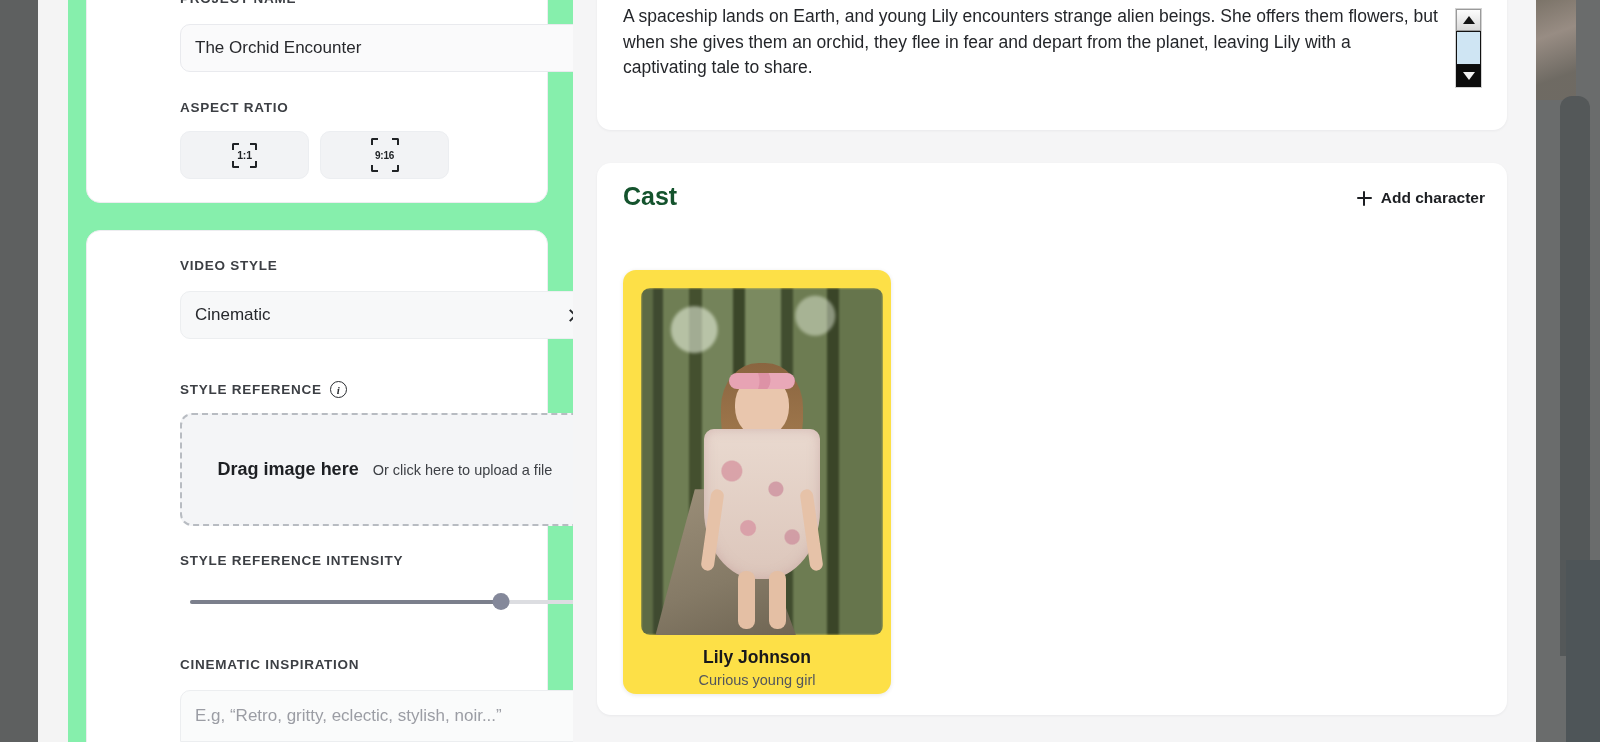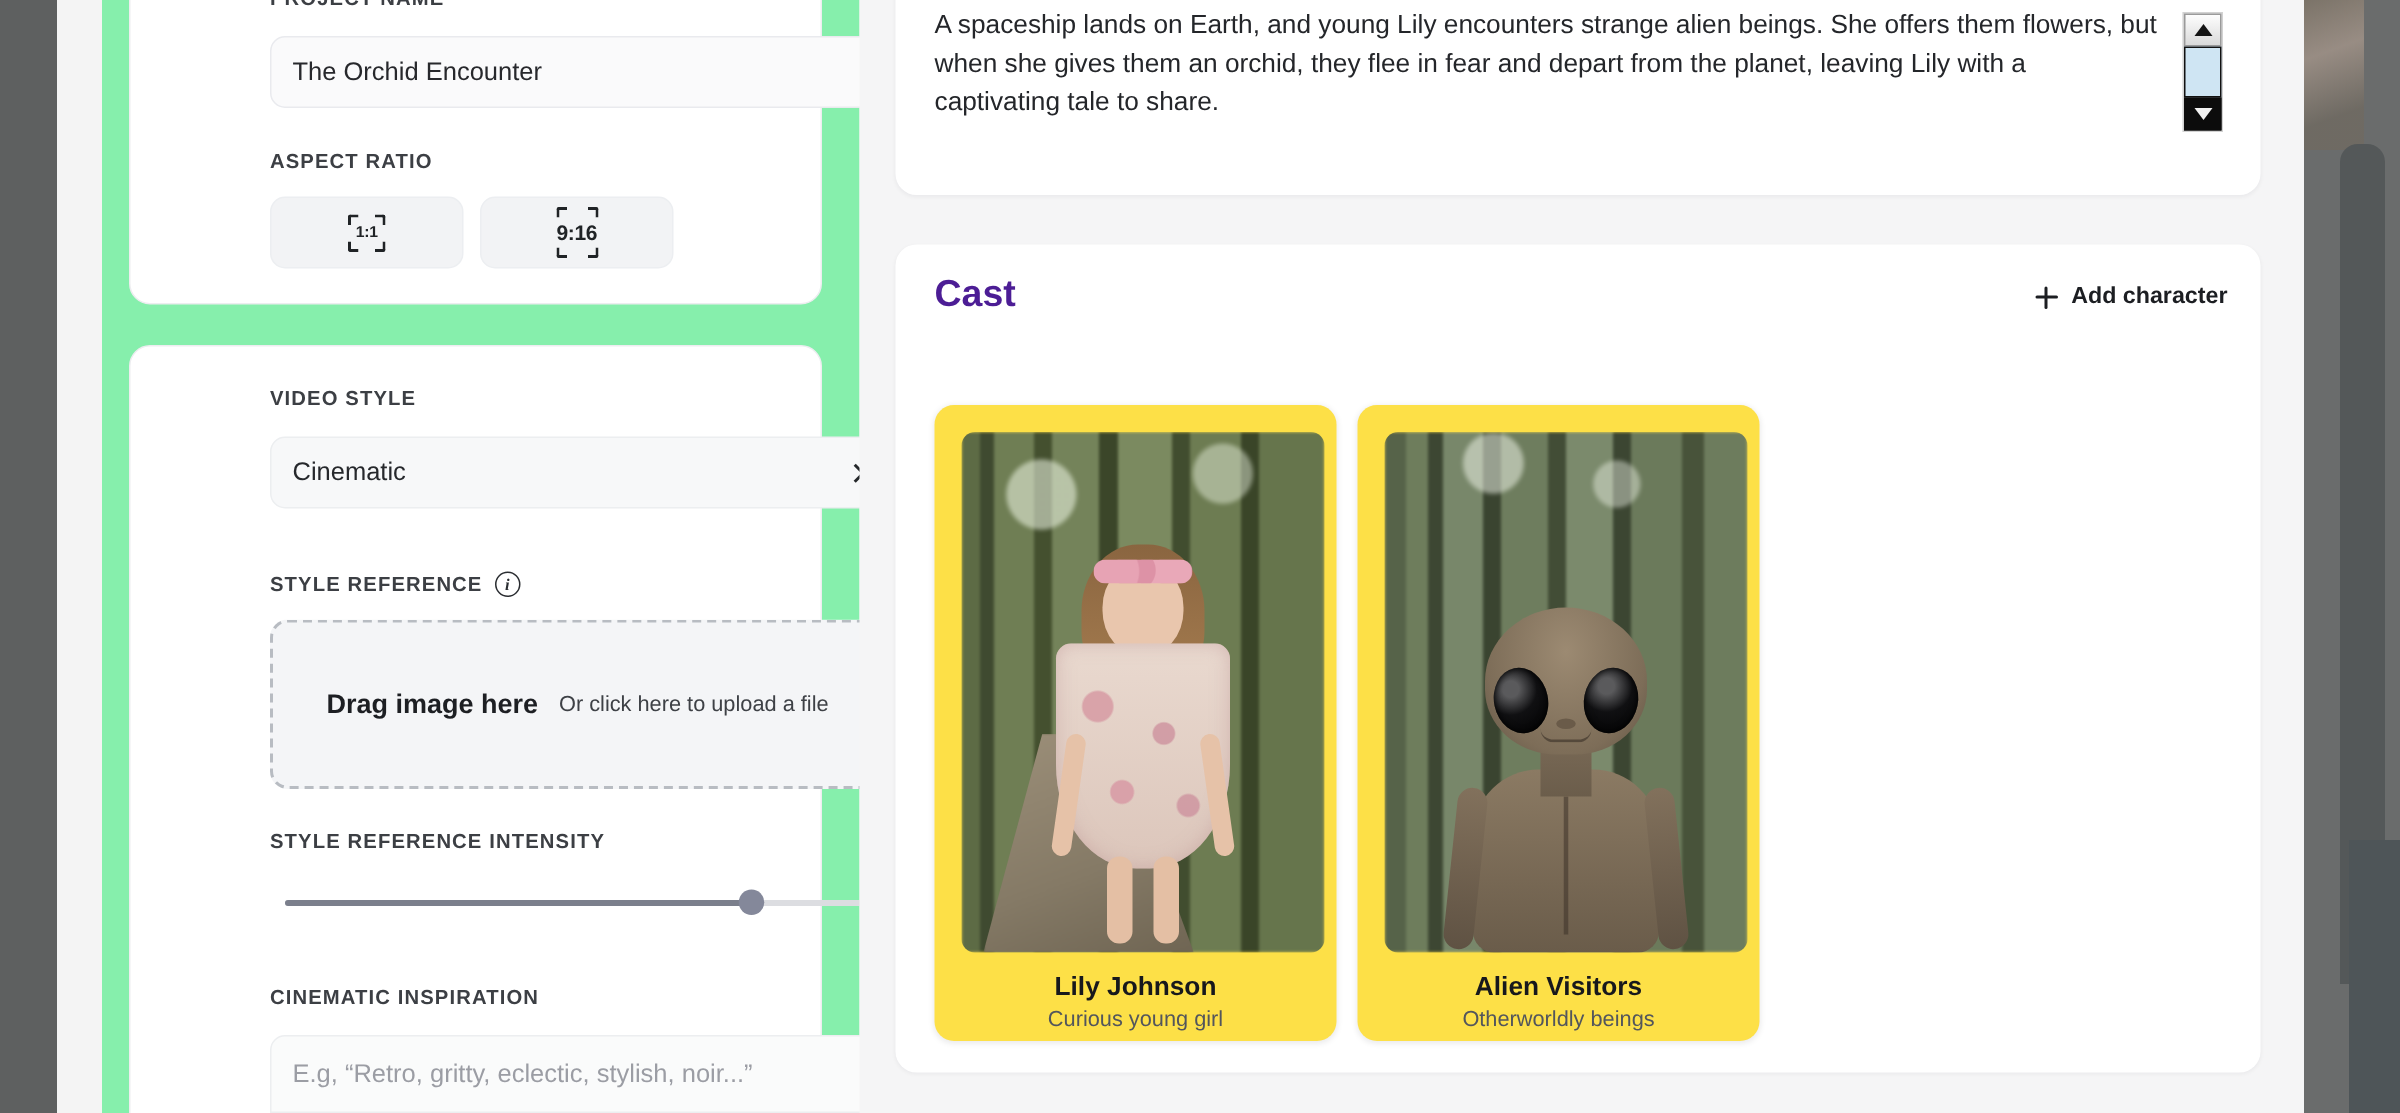--- a/index.html
+++ b/index.html
@@ -61,21 +61,21 @@
   .ratio-icon .tl { left: 0;  top: 0;    border-right: none; border-bottom: none; border-radius: 2px 0 0 0; }
   .ratio-icon .tr { right: 0; top: 0;    border-left:  none; border-bottom: none; border-radius: 0 2px 0 0; }
   .ratio-icon .bl { left: 0;  bottom: 0; border-right: none; border-top:    none; border-radius: 0 0 0 2px; }
   .ratio-icon .br { right: 0; bottom: 0; border-left:  none; border-top:    none; border-radius: 0 0 2px 0; }
   .ratio-icon .txt { position: absolute; left: 0; right: 0; top: 50%;
                      transform: translateY(-50%); text-align: center;
                      font-size: 10.5px; font-weight: 700; letter-spacing: -.02em; }
   .ri-169 { width: 34px; height: 21px; }
   .ri-11  { width: 25px; height: 25px; }
   .ri-916 { width: 28px; height: 34px; }
-  .ri-916 .txt { font-size: 14px; }
+  .ri-916 .txt { font-size: 10px; }
 
   
   .vs-label { position: absolute; left: 112px; top: 258px; }
   .vs-sel   { position: absolute; left: 112px; top: 291px; width: 412px; height: 48px;
               border: 1px solid #eceef0; border-radius: 10px; background: #f7f8f9;
               display: flex; align-items: center; justify-content: space-between;
               padding: 0 16px 0 14px; cursor: pointer; }
   .vs-val   { font-size: 17px; color: #26282c; }
   .chev     { width: 9px; height: 9px; border-right: 2.2px solid #25282b;
               border-top: 2.2px solid #25282b; transform: rotate(45deg); }
@@ -133,21 +133,21 @@
   .arrow-up   { width: 0; height: 0; border-left: 6px solid transparent;
                 border-right: 6px solid transparent; border-bottom: 8px solid #141414; }
   .arrow-down { width: 0; height: 0; border-left: 6px solid transparent;
                 border-right: 6px solid transparent; border-top: 8px solid #f2f2f2; }
   .vs-thumb   { width: 25px; height: 34px; background: #cfe5f3; border: 1.5px solid #111;
                 cursor: grab; }
 
   
   .cast { left: 24px; top: 163px; width: 910px; height: 552px; }
   .cast-title { position: absolute; left: 26px; top: 19px; font-size: 25px;
-                font-weight: 700; color: #4c1d95; }
+                font-weight: 700; color: #14532d; }
   .add-char { position: absolute; right: 22px; top: 26px; display: flex;
               align-items: center; gap: 9px; cursor: pointer; }
   .plus-ico { position: relative; width: 15px; height: 15px; }
   .plus-ico::before, .plus-ico::after { content: ""; position: absolute;
               background: #1c1e22; border-radius: 1px; }
   .plus-ico::before { left: 6.2px; top: 0; width: 2.2px; height: 15px; }
   .plus-ico::after  { left: 0; top: 6.2px; width: 15px; height: 2.2px; }
   .add-char-lbl { font-size: 15.5px; font-weight: 700; color: #1c1e22; }
 
   .cast-grid { position: absolute; left: 26px; top: 107px; display: flex; gap: 14px; }
@@ -332,39 +332,20 @@
               <div class="g-arm l"></div>
                 <div class="g-arm r"></div>
               <div class="g-leg l"></div>
                 <div class="g-leg r"></div>
             </div>
           </div>
           <div class="char-name">Lily Johnson</div>
           <div class="char-role">Curious young girl</div>
         </div>
 
-        <div class="char-card">
-          <div class="char-img">
-            <div class="forest-bg tall"></div>
-            <div class="alien">
-              <div class="a-body"></div>
-              <div class="a-arm l"></div>
-                <div class="a-arm r"></div>
-              <div class="a-neck"></div>
-              <div class="a-head">
-                <div class="a-eye l"></div>
-                  <div class="a-eye r"></div>
-                <div class="a-nose"></div>
-                <div class="a-mouth"></div>
-              </div>
-            </div>
-          </div>
-          <div class="char-name">Alien Visitors</div>
-          <div class="char-role">Otherworldly beings</div>
-        </div>
 
       </div>
     </div>
   </div>
 
   <div class="vscroll">
     <div class="vs-btn">
       <span class="arrow-up"></span>
     </div>
     <div class="vs-thumb"></div>

